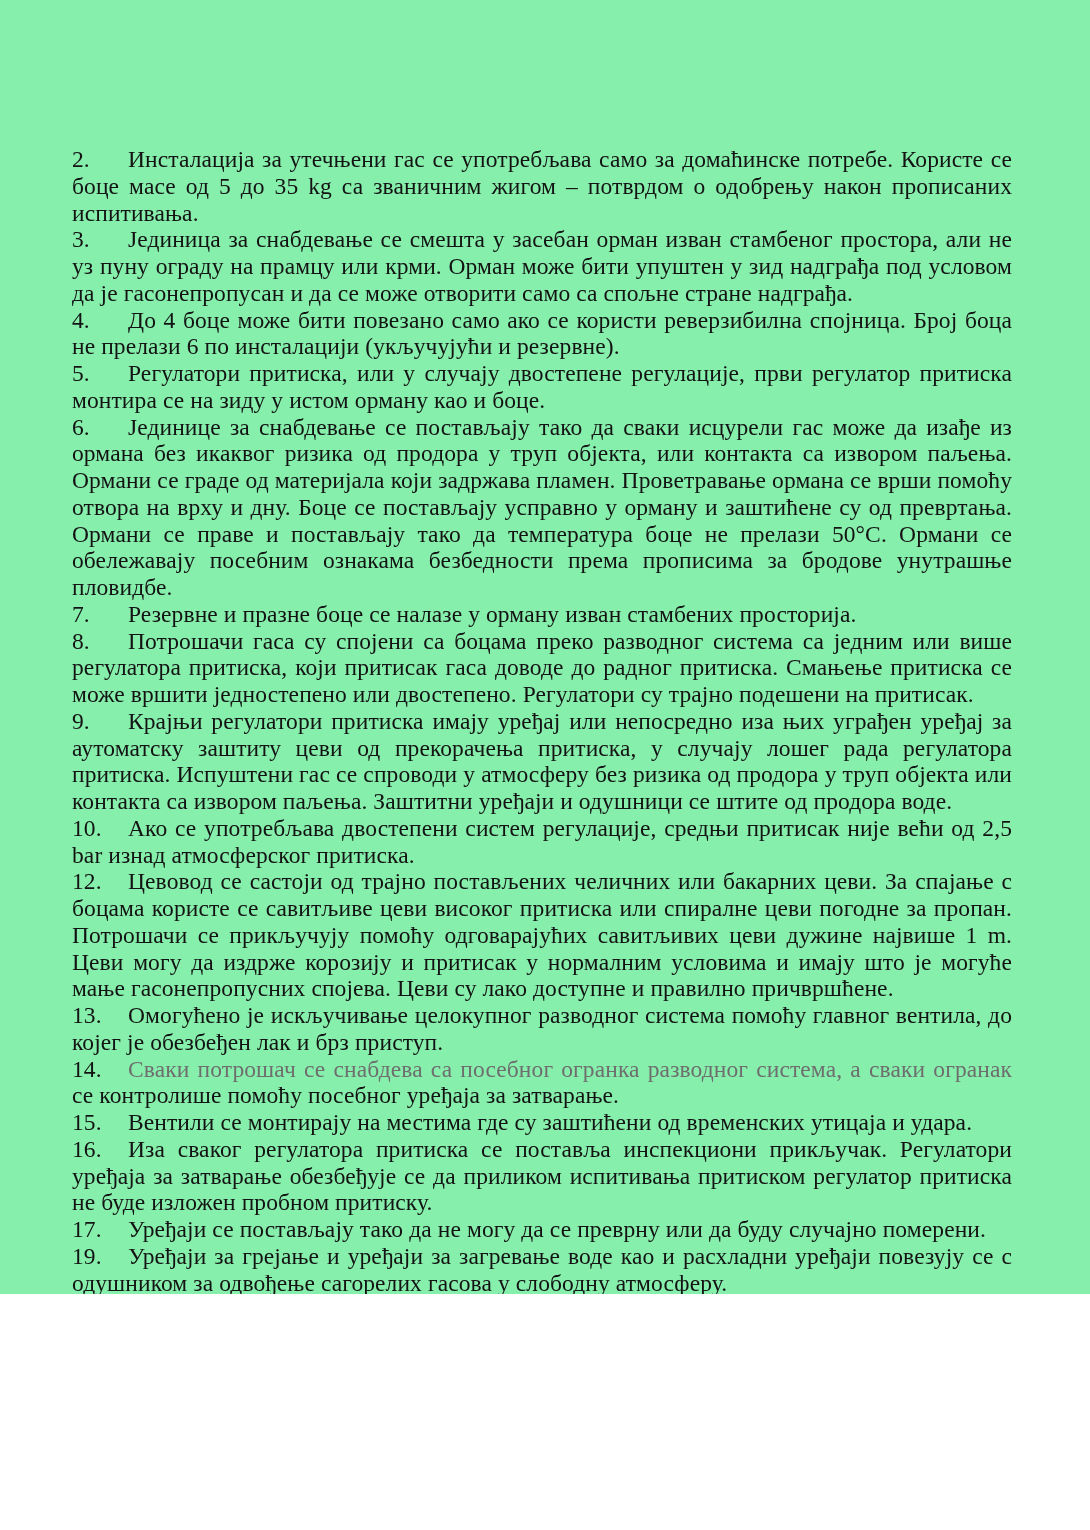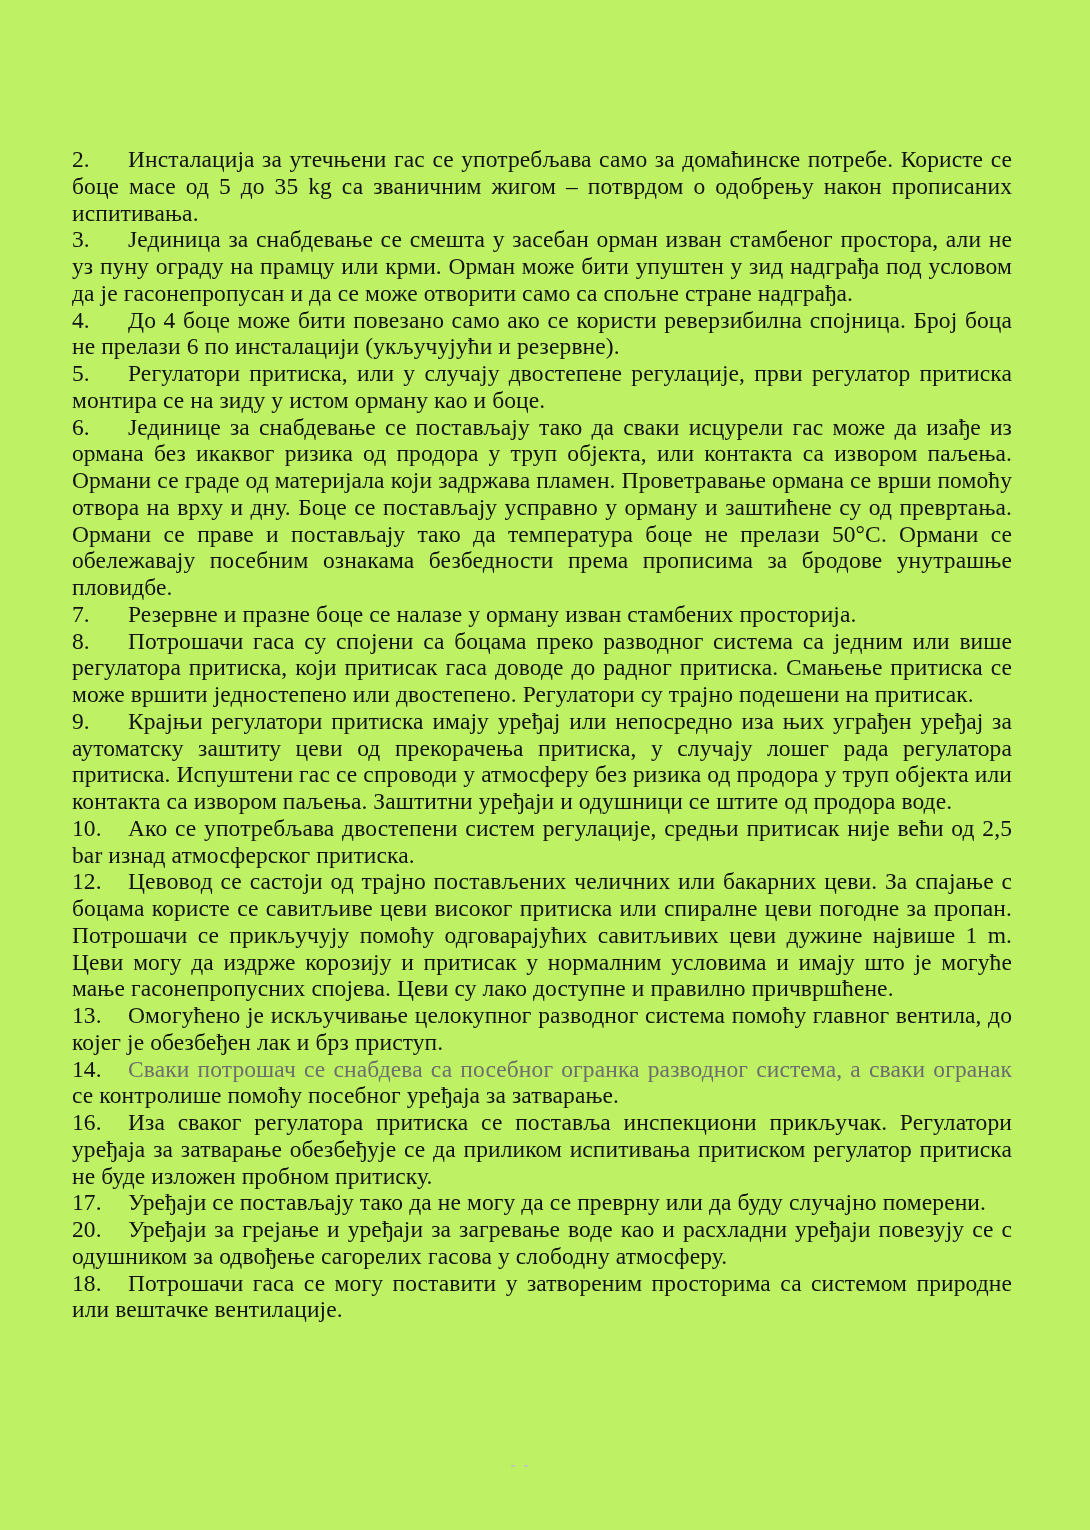--- a/index.html
+++ b/index.html
@@ -3,22 +3,22 @@
 <meta charset="utf-8">
 <style>
   html, body {
     margin: 0;
     padding: 0;
     background: #ffffff;
   }
   #page {
     position: relative;
     width: 1090px;
-    height: 1530px;
-    background: #bef264;
+    height: 1294px;
+    background: #86efac;
     overflow: hidden;
     font-family: "Liberation Serif", "DejaVu Serif", serif;
     color: #131313;
   }
   #text-block {
     position: absolute;
     left: 72px;
     top: 146px;
     width: 940px;
   }
@@ -57,22 +57,23 @@
     <p class="item"><span class="num">4.</span><span>До 4 боце може бити повезано само ако се користи реверзибилна спојница. Број боца не прелази 6 по инсталацији (укључујући и резервне).</span></p>
     <p class="item"><span class="num">5.</span><span>Регулатори притиска, или у случају двостепене регулације, први регулатор притиска монтира се на зиду у истом орману као и боце.</span></p>
     <p class="item"><span class="num">6.</span><span>Јединице за снабдевање се постављају тако да сваки исцурели гас може да изађе из ормана без икаквог ризика од продора у труп објекта, или контакта са извором паљења. Ормани се граде од материјала који задржава пламен. Проветравање ормана се врши помоћу отвора на врху и дну. Боце се постављају усправно у орману и заштићене су од превртања. Ормани се праве и постављају тако да температура боце не прелази 50°C. Ормани се обележавају посебним ознакама безбедности према прописима за бродове унутрашње пловидбе.</span></p>
     <p class="item"><span class="num">7.</span><span>Резервне и празне боце се налазе у орману изван стамбених просторија.</span></p>
     <p class="item"><span class="num">8.</span><span>Потрошачи гаса су спојени са боцама преко разводног система са једним или више регулатора притиска, који притисак гаса доводе до радног притиска. Смањење притиска се може вршити једностепено или двостепено. Регулатори су трајно подешени на притисак.</span></p>
     <p class="item"><span class="num">9.</span><span>Крајњи регулатори притиска имају уређај или непосредно иза њих уграђен уређај за аутоматску заштиту цеви од прекорачења притиска, у случају лошег рада регулатора притиска. Испуштени гас се спроводи у атмосферу без ризика од продора у труп објекта или контакта са извором паљења. Заштитни уређаји и одушници се штите од продора воде.</span></p>
     <p class="item"><span class="num">10.</span><span>Ако се употребљава двостепени систем регулације, средњи притисак није већи од 2,5 bar изнад атмосферског притиска.</span></p>
     <p class="item"><span class="num">12.</span><span>Цевовод се састоји од трајно постављених челичних или бакарних цеви. За спајање с боцама користе се савитљиве цеви високог притиска или спиралне цеви погодне за пропан. Потрошачи се прикључују помоћу одговарајућих савитљивих цеви дужине највише 1 m. Цеви могу да издрже корозију и притисак у нормалним условима и имају што је могуће мање гасонепропусних спојева. Цеви су лако доступне и правилно причвршћене.</span></p>
     <p class="item"><span class="num">13.</span><span>Омогућено је искључивање целокупног разводног система помоћу главног вентила, до којег је обезбеђен лак и брз приступ.</span></p>
     <p class="item"><span class="num">14.</span><span class="faded">Сваки потрошач се снабдева са посебног огранка разводног система, а сваки огранак</span><span> се контролише помоћу посебног уређаја за затварање.</span></p>
+    <p class="item"><span class="num">15.</span><span>Вентили се монтирају на местима где су заштићени од временских утицаја и удара.</span></p>
     <p class="item"><span class="num">16.</span><span>Иза сваког регулатора притиска се поставља инспекциони прикључак. Регулатори уређаја за затварање обезбеђује се да приликом испитивања притиском регулатор притиска не буде изложен пробном притиску.</span></p>
     <p class="item"><span class="num">17.</span><span>Уређаји се постављају тако да не могу да се преврну или да буду случајно померени.</span></p>
-    <p class="item"><span class="num">20.</span><span>Уређаји за грејање и уређаји за загревање воде као и расхладни уређаји повезују се с одушником за одвођење сагорелих гасова у слободну атмосферу.</span></p>
+    <p class="item"><span class="num">19.</span><span>Уређаји за грејање и уређаји за загревање воде као и расхладни уређаји повезују се с одушником за одвођење сагорелих гасова у слободну атмосферу.</span></p>
     <p class="item"><span class="num">18.</span><span>Потрошачи гаса се могу поставити у затвореним просторима са системом природне или вештачке вентилације.</span></p>
 
   </div>
 
   <div class="speck" style="left:511px; top:1465px;"></div>
   <div class="speck" style="left:524px; top:1465px;"></div>
 </div>
 
 </body></html>

